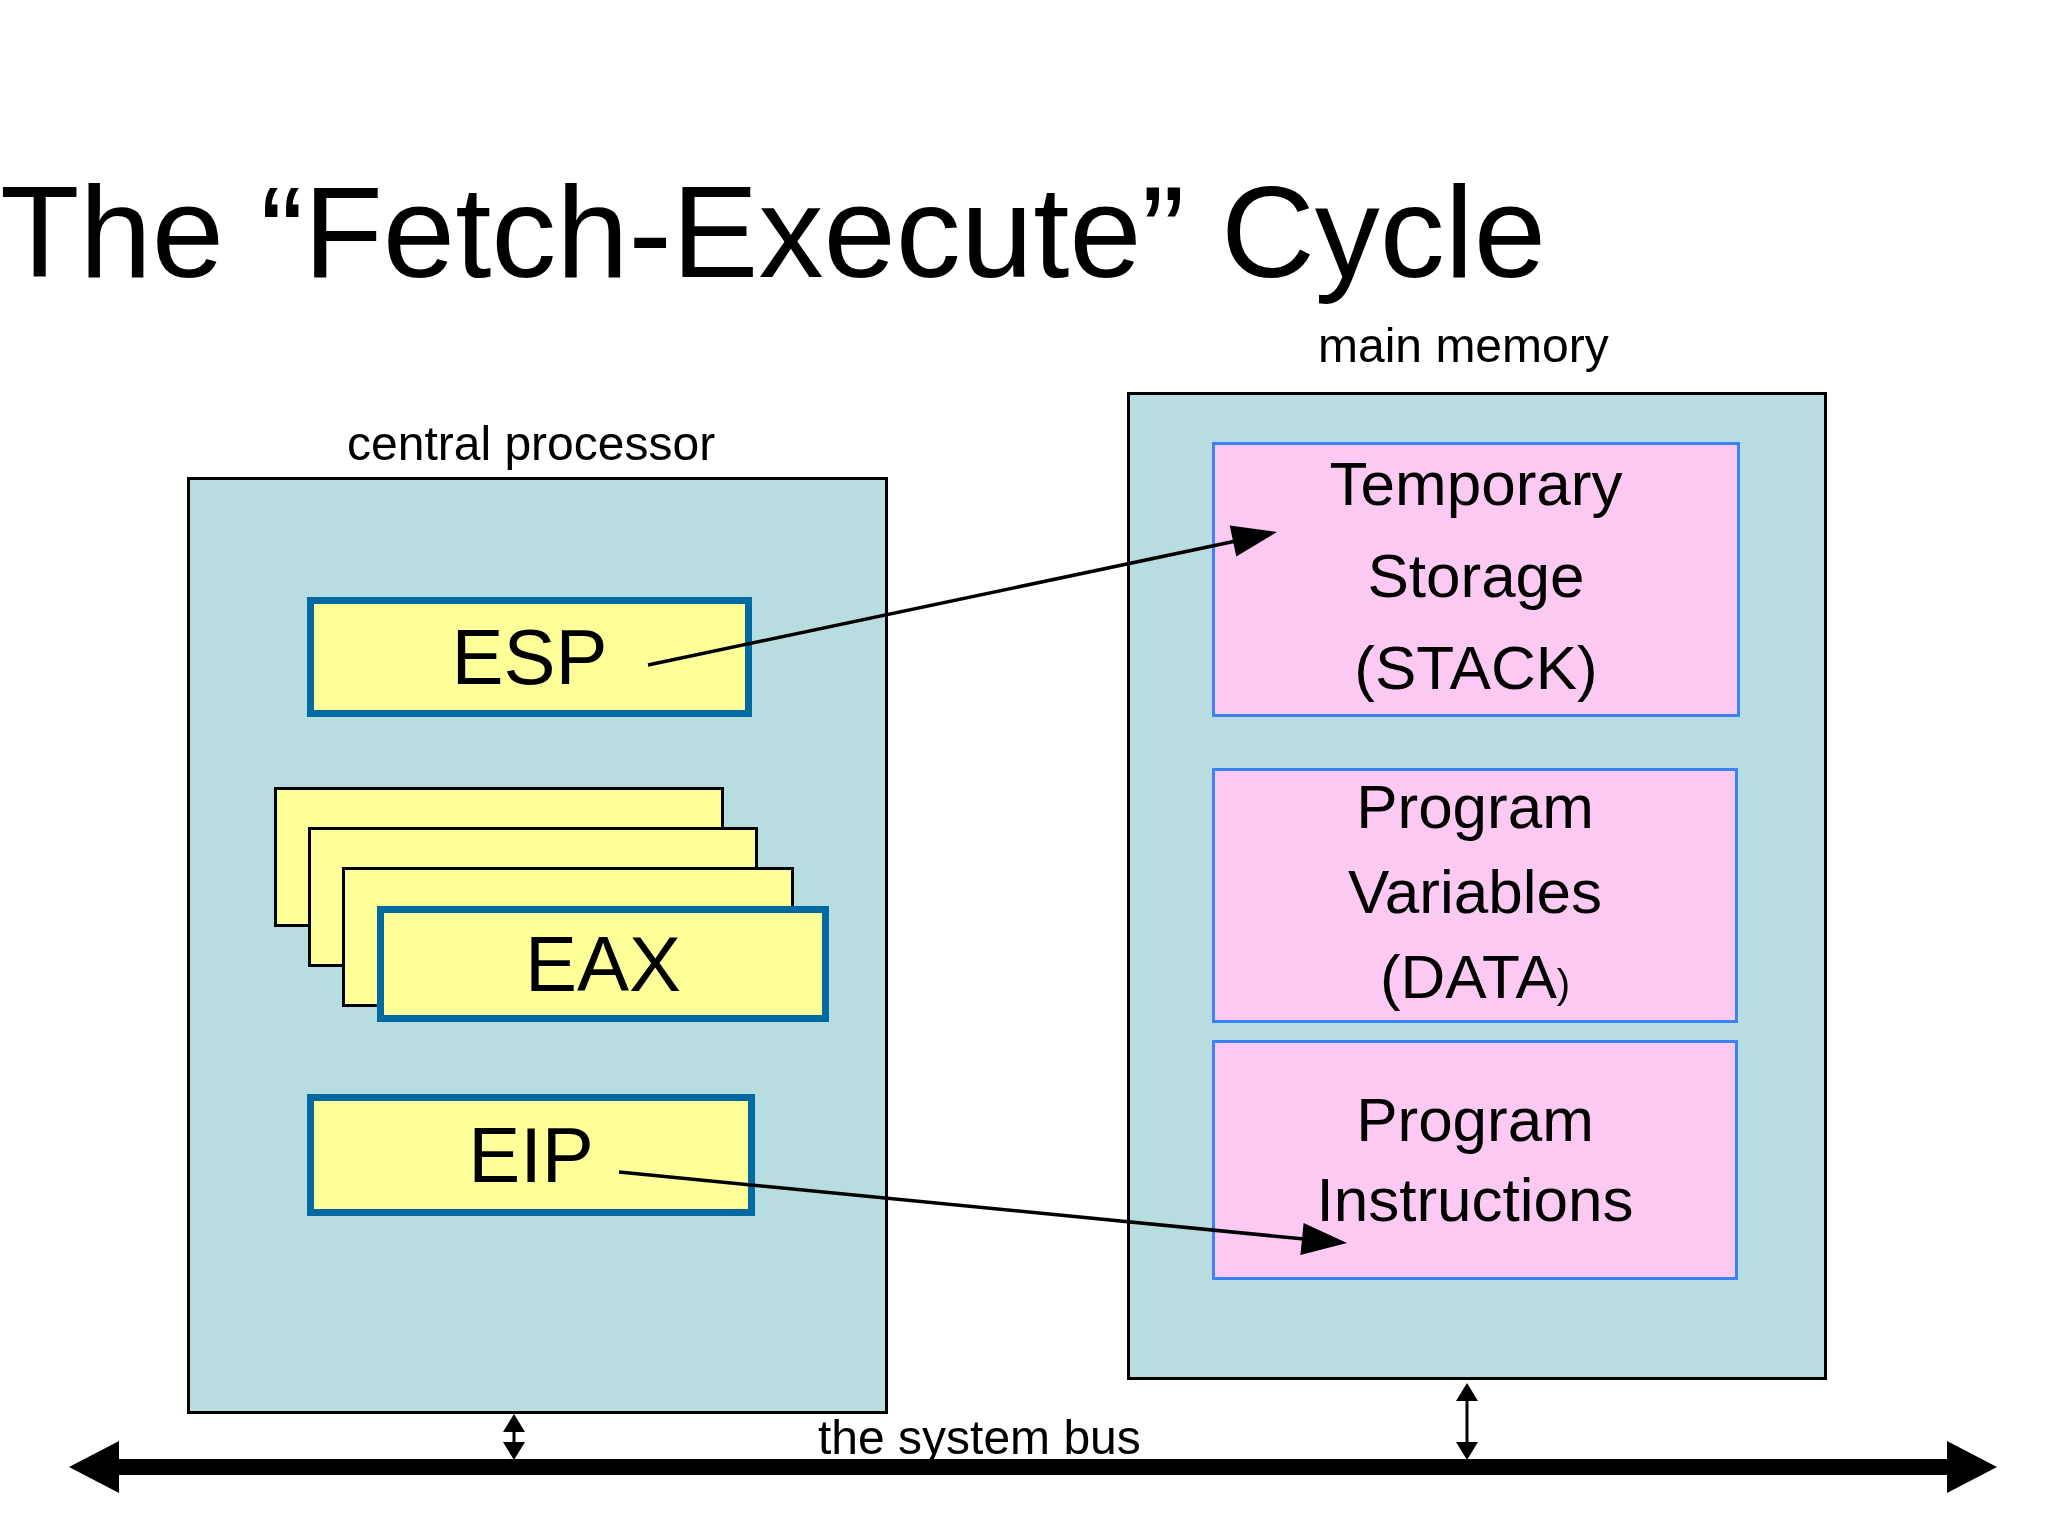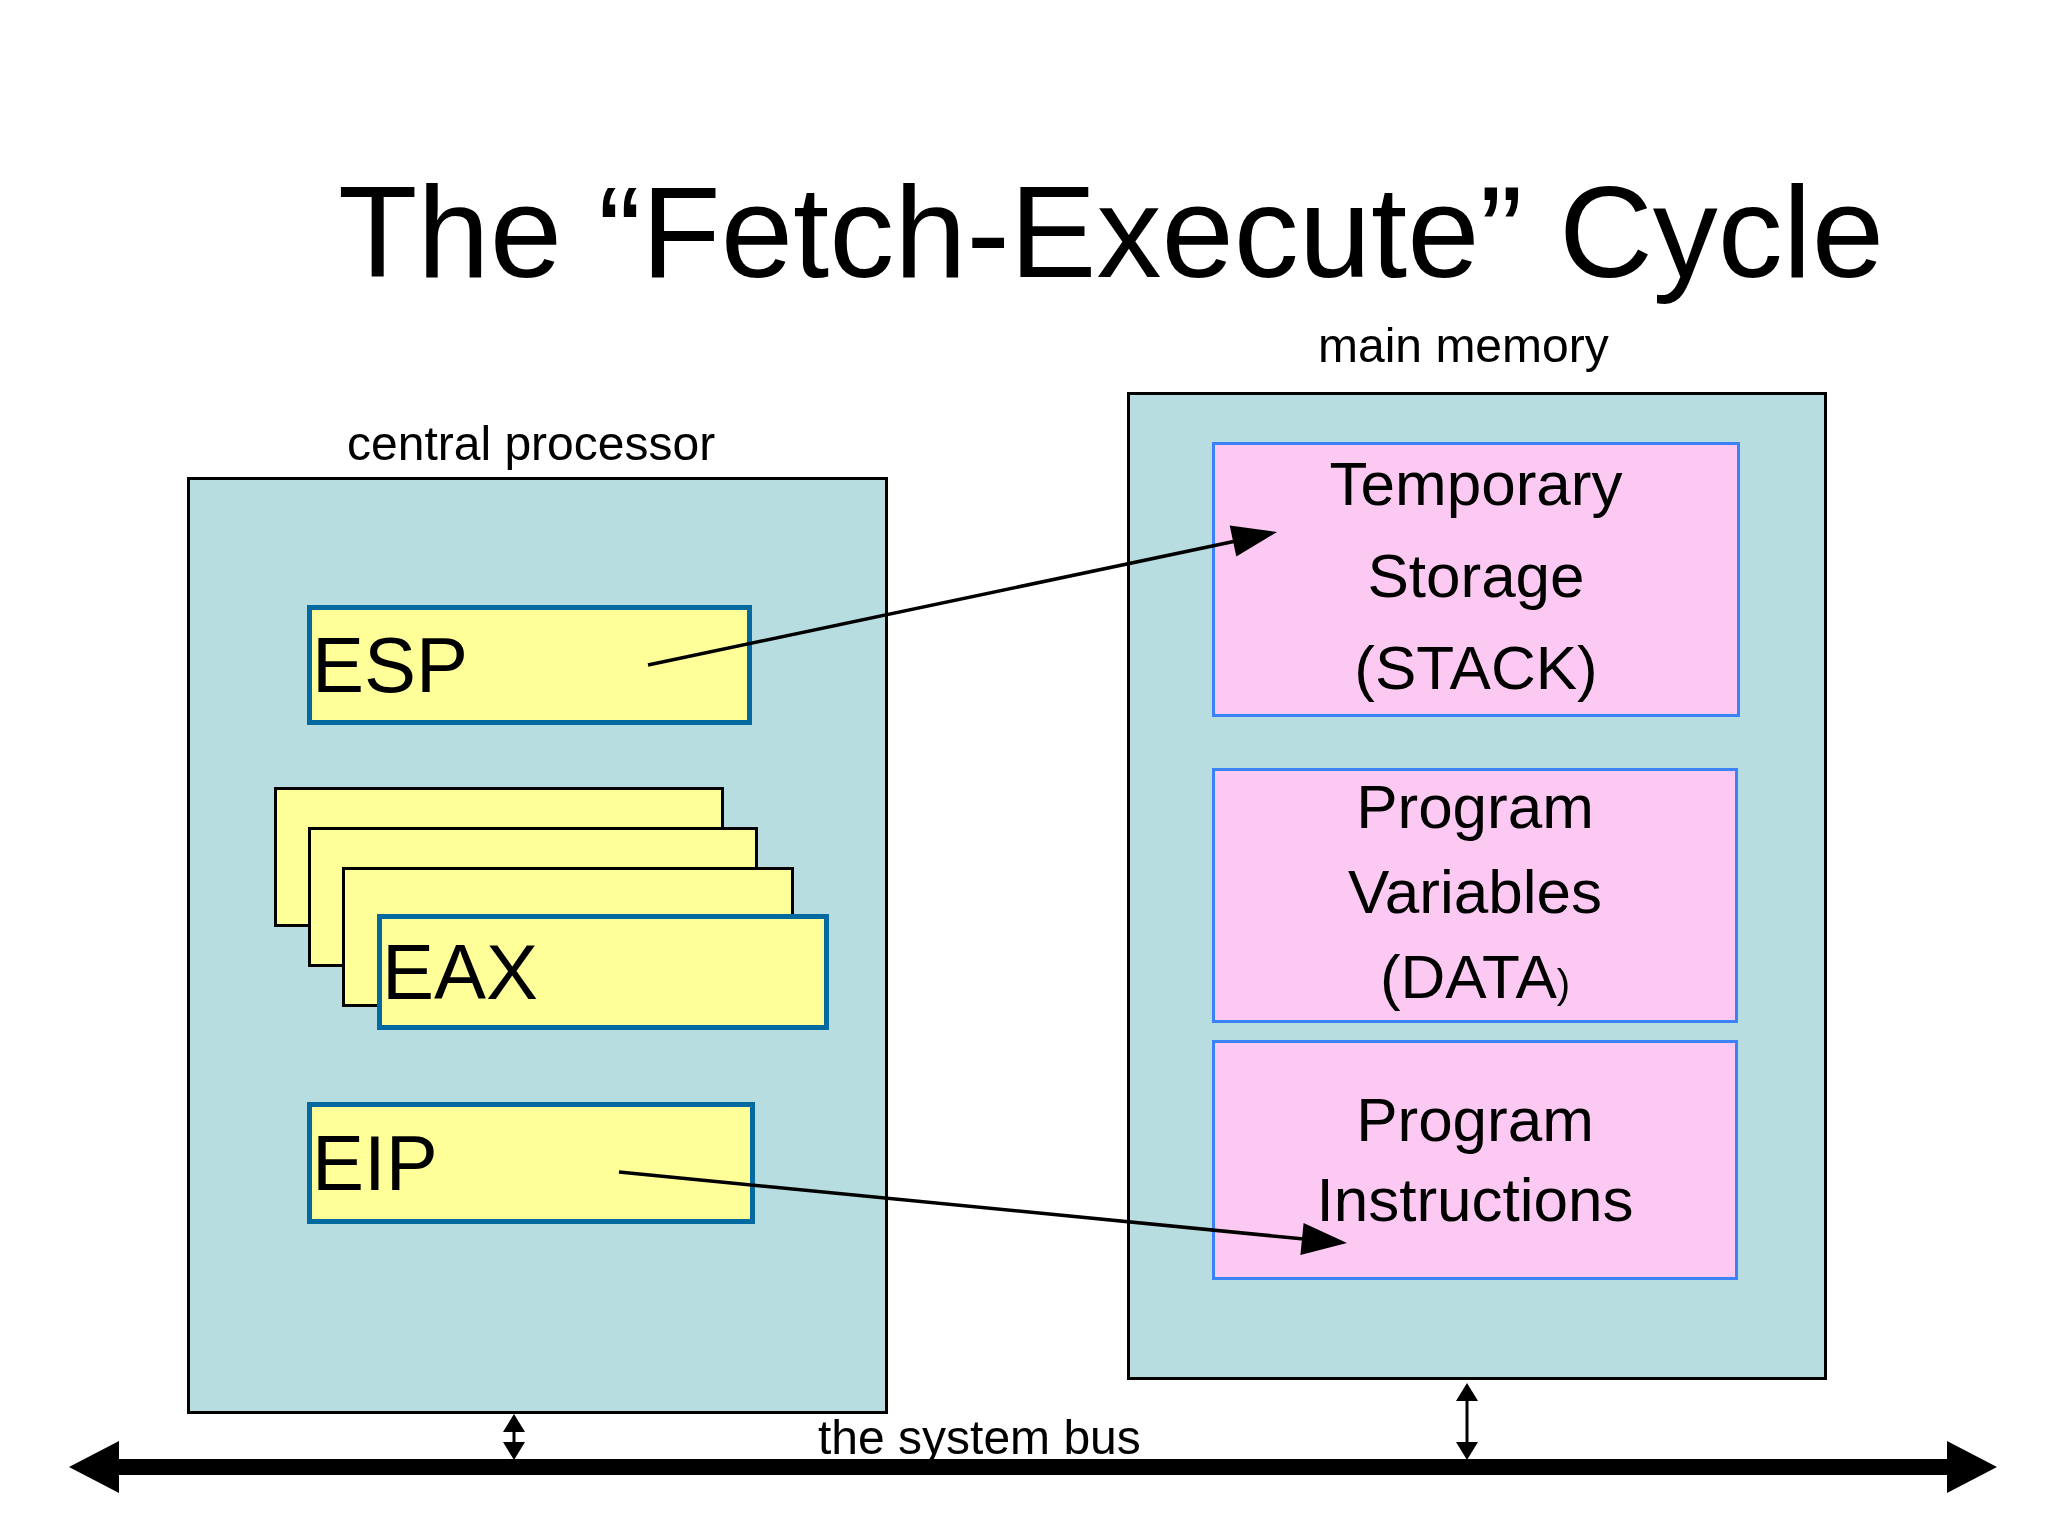--- a/index.html
+++ b/index.html
@@ -4,36 +4,36 @@
 <style>
   html,body { margin:0; padding:0; background:#ffffff; }
   .slide {
     position:relative; width:2048px; height:1536px; background:#ffffff;
     font-family:"Liberation Sans", sans-serif; color:#000; overflow:hidden;
   }
   .slide * { box-sizing:border-box; }
 
   .title {
     position:absolute; left:0; top:158px; width:1884px;
-    text-align:right; font-size:130px; line-height:1.15; white-space:nowrap;
+    text-align:left; font-size:130px; line-height:1.15; white-space:nowrap;
   }
 
   .small-label { position:absolute; font-size:48px; line-height:1.1; white-space:nowrap; }
   .cpu-label  { left:347px;  top:418px; }
   .mem-label  { left:1318px; top:320px; }
   .bus-label  { left:818px;  top:1412px; }
 
   .teal-box { position:absolute; background:#b8dde0; border:3px solid #000; }
   .cpu-box  { left:187px;  top:477px; width:701px; height:937px; }
   .mem-box  { left:1127px; top:392px; width:700px; height:988px; }
 
   .reg {
-    position:absolute; background:#ffff99; border:5px solid #0369a1;
-    display:flex; align-items:center; justify-content:flex-start;
-    font-size:78px; line-height:1;margin-top:8px;
+    position:absolute; background:#ffff99; border:7px solid #0369a1;
+    display:flex; align-items:center; justify-content:center;
+    font-size:78px; line-height:1;
   }
   .esp { left:307px; top:597px;  width:445px; height:120px; }
   .eip { left:307px; top:1094px; width:448px; height:122px; }
   .stack-layer { position:absolute; background:#ffff99; border:3px solid #000; }
   .s1  { left:274px; top:787px; width:450px; height:140px; }
   .s2  { left:308px; top:827px; width:450px; height:140px; }
   .s3  { left:342px; top:867px; width:452px; height:140px; }
   .eax { left:377px; top:906px; width:452px; height:116px; }
 
   .pink {

